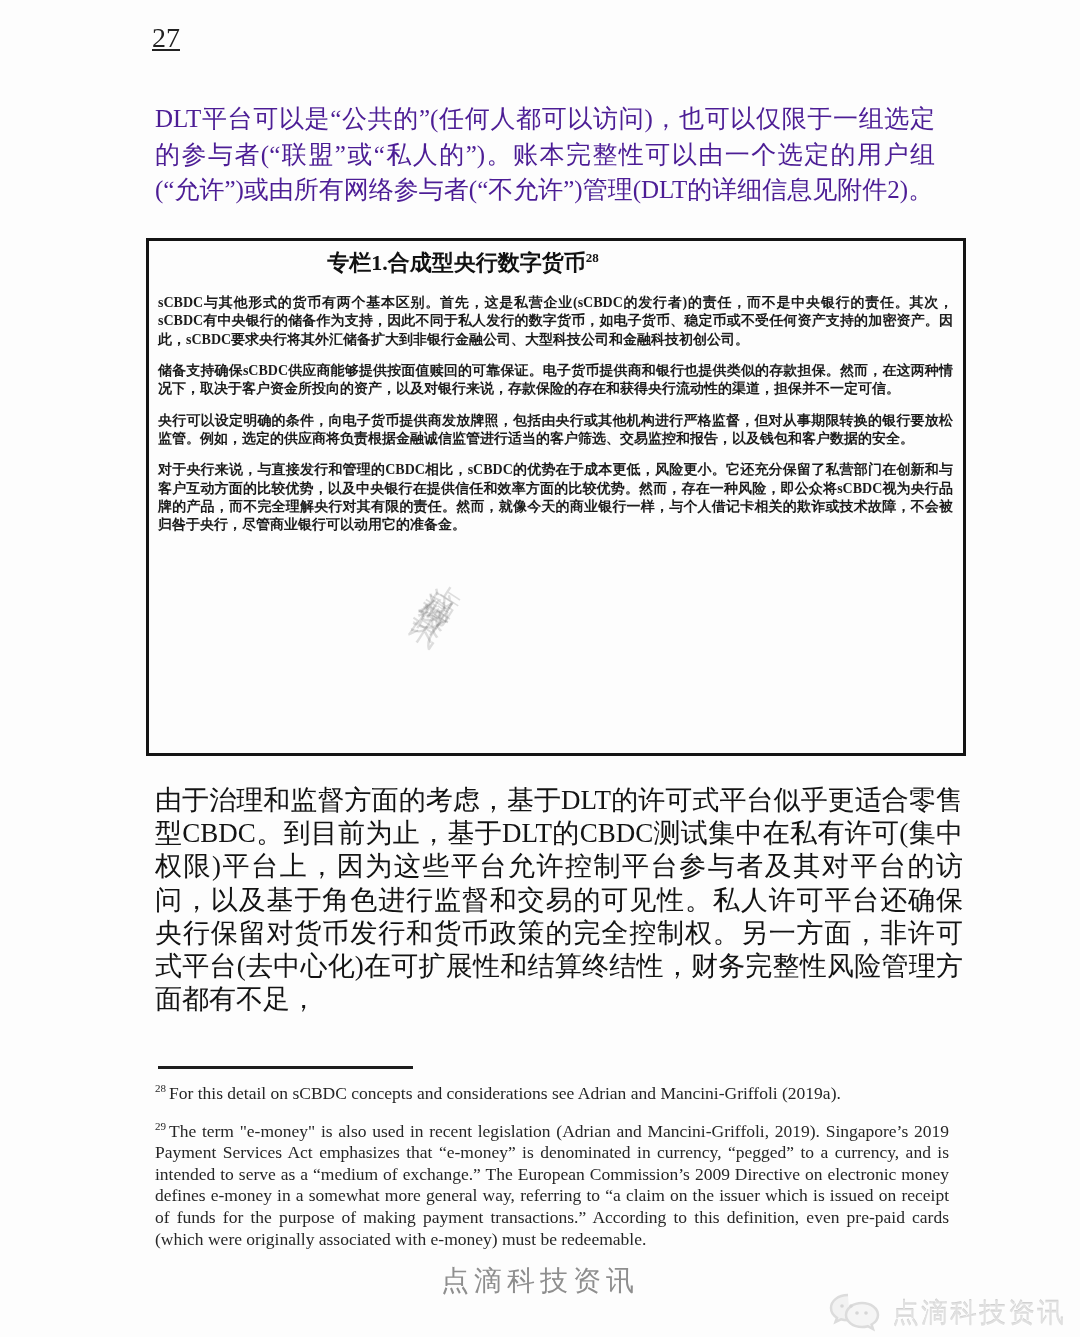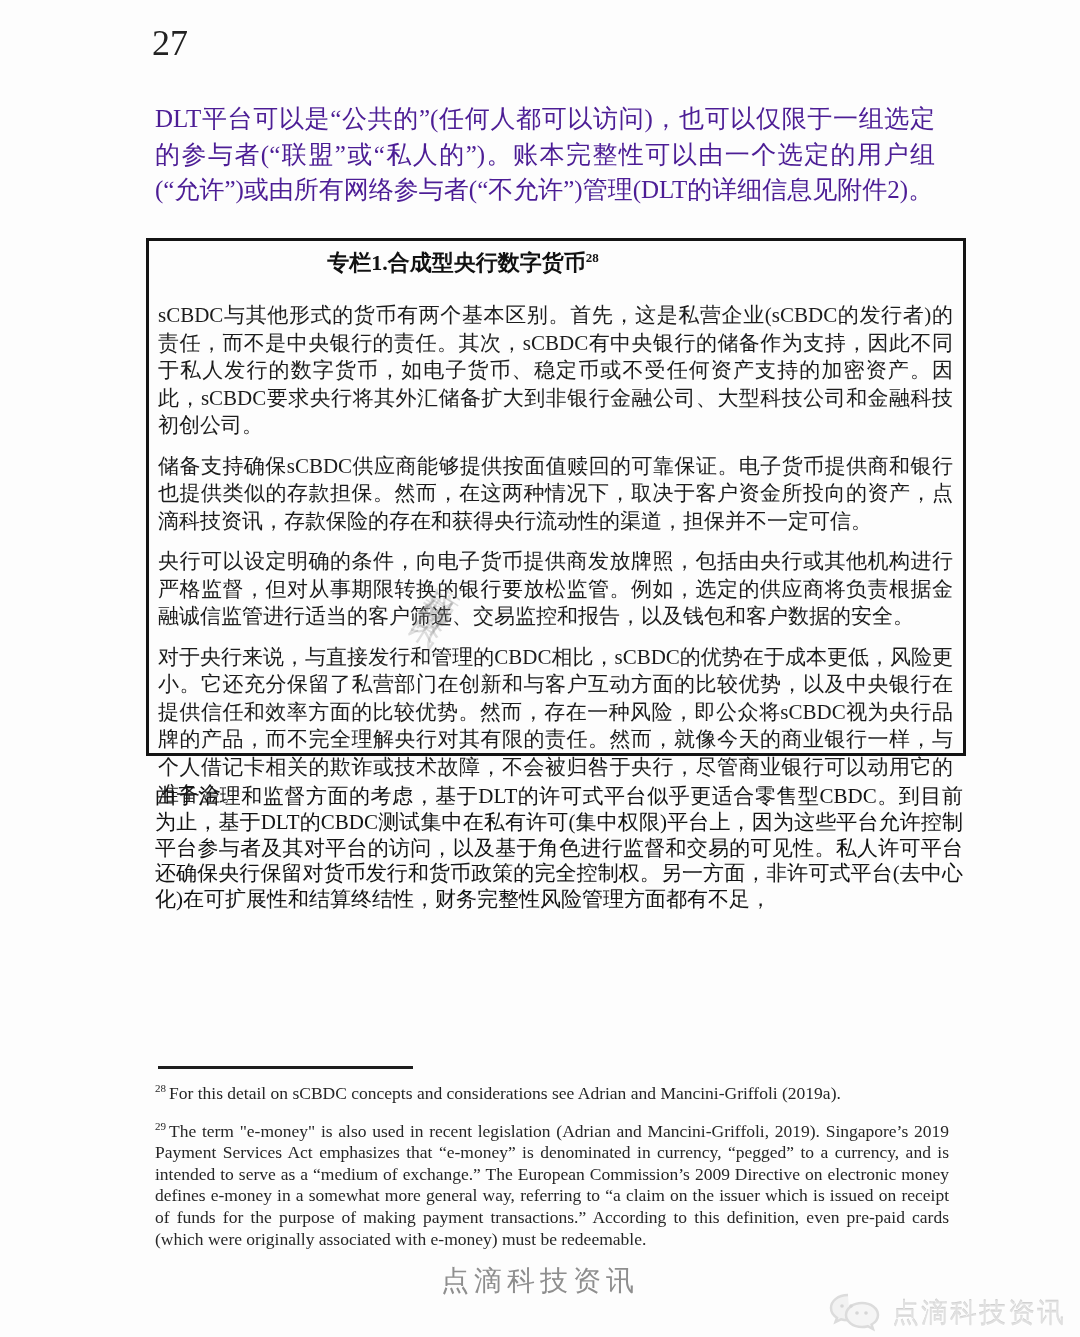--- a/index.html
+++ b/index.html
@@ -7,45 +7,45 @@
   body {
     position:relative;
     width:1080px; height:1337px;
     background:#fdfdfd;
     font-family:"Liberation Serif","DejaVu Serif",serif;
     color:#1a1a1a;
     overflow:hidden;
   }
   .page-number{
     position:absolute; left:152px; top:22px;
-    font-size:36px; color:#222;
+    font-size:28px; color:#222;text-decoration:underline;
   }
   .intro{
     position:absolute; left:155px; top:101px; width:780px;
     font-size:25px; line-height:1.42; text-align:justify;
     color:#4c1d95;
   }
   .box{
     position:absolute; left:146px; top:238px; width:820px; height:518px;
     border:3px solid #141414;
     padding:7px 10px 0 9px;
     background:transparent;
   }
   .box-title{
     font-size:22px; font-weight:bold; text-align:center;
-    padding-right:185px; margin-bottom:24px; color:#111;
+    padding-right:185px; margin-bottom:16px; color:#111;
   }
   .box-title sup{ font-size:13px; font-weight:bold; }
   .box-para{
-    font-size:21px; line-height:1.31; text-align:justify;
-    margin-bottom:13px; color:#1c1c1c;
+    font-size:14px; line-height:1.31; text-align:justify;
+    margin-bottom:13px; color:#1c1c1c;font-weight:bold;
   }
   .body-para{
     position:absolute; left:155px; top:784px; width:808px;
-    font-size:21px; line-height:1.23; text-align:justify;
+    font-size:27px; line-height:1.23; text-align:justify;
     color:#131313;
   }
   .fn-rule{
     position:absolute; left:158px; top:1066px; width:255px; height:3px;
     background:#1e1e1e;
   }
   .footnotes{
     position:absolute; left:155px; top:1082px; width:794px;
     font-size:17.5px; line-height:1.24; text-align:justify; color:#262626;
   }
@@ -75,21 +75,21 @@
 </head>
 <body>
 
 <div class="page-number">27</div>
 
 <div class="intro">DLT平台可以是“公共的”(任何人都可以访问)，也可以仅限于一组选定的参与者(“联盟”或“私人的”)。账本完整性可以由一个选定的用户组(“允许”)或由所有网络参与者(“不允许”)管理(DLT的详细信息见附件2)。</div>
 
 <div class="box">
   <div class="box-title"><span>专栏1.合成型央行数字货币</span><sup>28</sup></div>
   <div class="box-para">sCBDC与其他形式的货币有两个基本区别。首先，这是私营企业(sCBDC的发行者)的责任，而不是中央银行的责任。其次，sCBDC有中央银行的储备作为支持，因此不同于私人发行的数字货币，如电子货币、稳定币或不受任何资产支持的加密资产。因此，sCBDC要求央行将其外汇储备扩大到非银行金融公司、大型科技公司和金融科技初创公司。</div>
-  <div class="box-para">储备支持确保sCBDC供应商能够提供按面值赎回的可靠保证。电子货币提供商和银行也提供类似的存款担保。然而，在这两种情况下，取决于客户资金所投向的资产，点滴科技资讯，存款保险的存在和获得央行流动性的渠道，担保并不一定可信。</div>
+  <div class="box-para">储备支持确保sCBDC供应商能够提供按面值赎回的可靠保证。电子货币提供商和银行也提供类似的存款担保。然而，在这两种情况下，取决于客户资金所投向的资产，以及对银行来说，存款保险的存在和获得央行流动性的渠道，担保并不一定可信。</div>
   <div class="box-para">央行可以设定明确的条件，向电子货币提供商发放牌照，包括由央行或其他机构进行严格监督，但对从事期限转换的银行要放松监管。例如，选定的供应商将负责根据金融诚信监管进行适当的客户筛选、交易监控和报告，以及钱包和客户数据的安全。</div>
   <div class="box-para">对于央行来说，与直接发行和管理的CBDC相比，sCBDC的优势在于成本更低，风险更小。它还充分保留了私营部门在创新和与客户互动方面的比较优势，以及中央银行在提供信任和效率方面的比较优势。然而，存在一种风险，即公众将sCBDC视为央行品牌的产品，而不完全理解央行对其有限的责任。然而，就像今天的商业银行一样，与个人借记卡相关的欺诈或技术故障，不会被归咎于央行，尽管商业银行可以动用它的准备金。</div>
 </div>
 
 <div class="wm-diagonal">点滴科技资讯</div>
 
 <div class="body-para">由于治理和监督方面的考虑，基于DLT的许可式平台似乎更适合零售型CBDC。到目前为止，基于DLT的CBDC测试集中在私有许可(集中权限)平台上，因为这些平台允许控制平台参与者及其对平台的访问，以及基于角色进行监督和交易的可见性。私人许可平台还确保央行保留对货币发行和货币政策的完全控制权。另一方面，非许可式平台(去中心化)在可扩展性和结算终结性，财务完整性风险管理方面都有不足，</div>
 
 <div class="fn-rule"></div>
 

